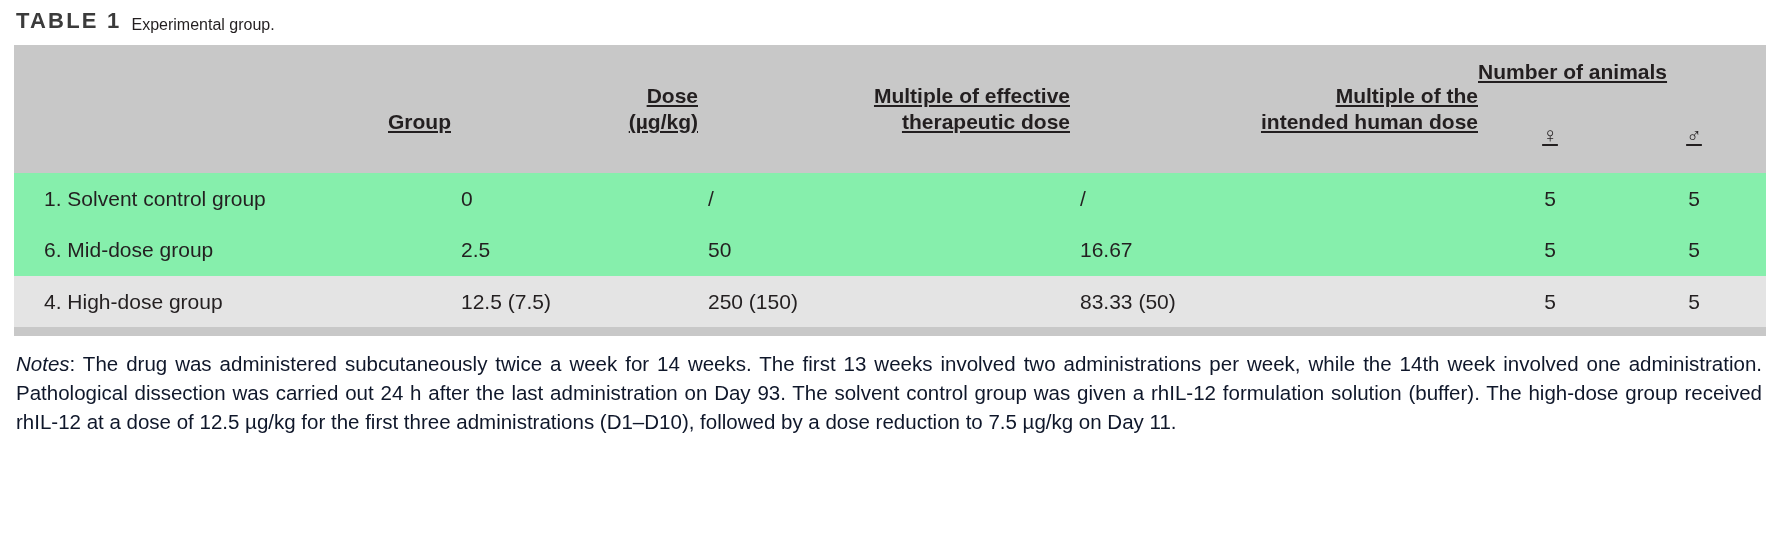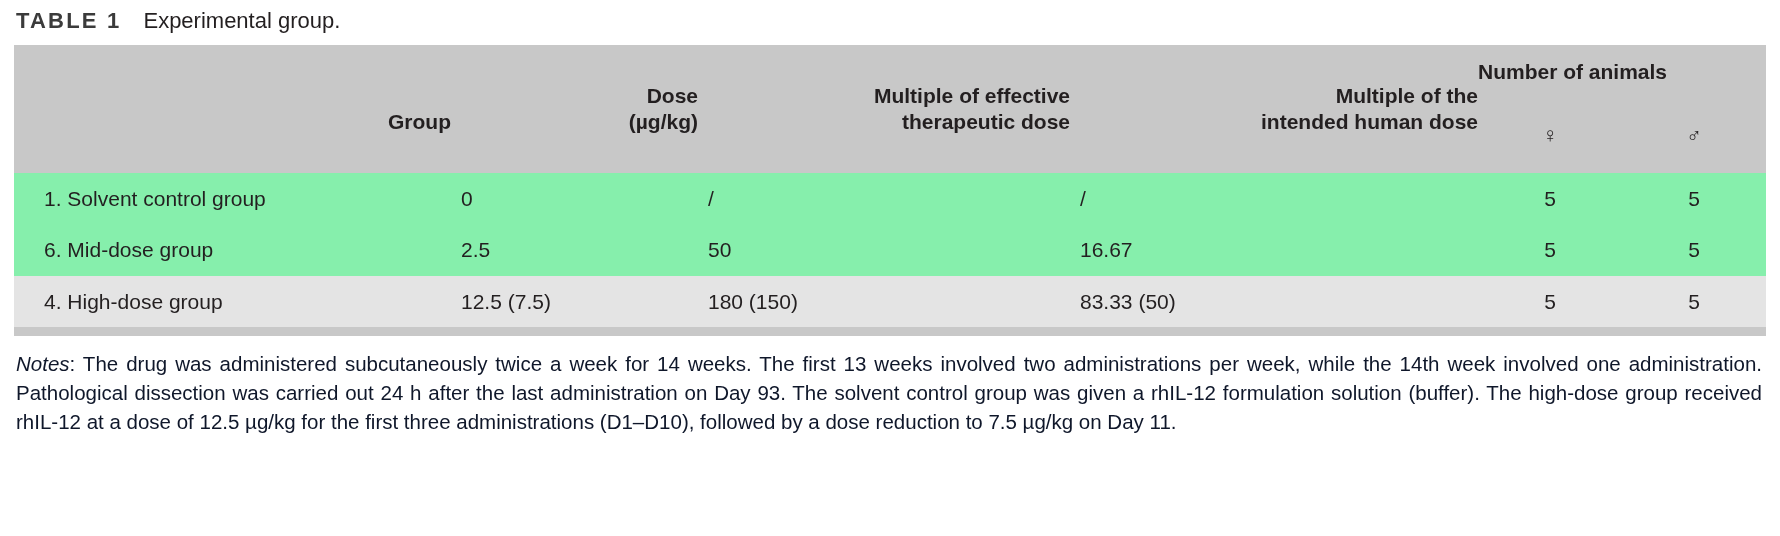--- a/index.html
+++ b/index.html
@@ -19,32 +19,32 @@
     height: 536px;
     box-sizing: border-box;
     padding: 8px 14px 0 14px;
     position: relative;
   }
 
   
   .caption {
     display: flex;
     align-items: flex-end;
-    gap: 22px;
+    gap: 10px;
     padding-left: 2px;
     margin-bottom: 11px;
   }
   .caption-label {
     font-size: 22px;
     font-weight: bold;
     letter-spacing: 2.2px;
     color: #3b3b3b;
   }
   .caption-text {
-    font-size: 22px;
+    font-size: 16px;
     color: #231f20;
   }
 
   
   table.tbl {
     width: 1752px;
     border-collapse: collapse;
     table-layout: fixed;
     font-size: 21px;
   }
@@ -54,20 +54,21 @@
   table.tbl col.c-mult2   { width: 408px; }
   table.tbl col.c-female  { width: 144px; }
   table.tbl col.c-male    { width: 144px; }
 
   thead tr.head-row th {
     background: #c8c8c8;
     vertical-align: bottom;
     padding: 0;
     font-weight: bold;
     text-align: left;
+    text-decoration: underline;
   }
   .head-cell {
     padding: 0 10px 16px 10px;
     line-height: 1.28;
     text-align: right;
   }
   .head-cell.first { padding-left: 7px; }
   .head-stack { display: block; }
 
   
@@ -211,21 +212,21 @@
         <td class="group-cell">6. Mid-dose group</td>
         <td>2.5</td>
         <td>50</td>
         <td>16.67</td>
         <td class="num-cell">5</td>
         <td class="num-cell">5</td>
       </tr>
       <tr class="data-row shade">
         <td class="group-cell">4. High-dose group</td>
         <td>12.5 (7.5)</td>
-        <td>180 (150)</td>
+        <td>250 (150)</td>
         <td>83.33 (50)</td>
         <td class="num-cell">5</td>
         <td class="num-cell">5</td>
       </tr>
     </tbody>
 
     <tfoot>
       <tr>
         <td class="foot-rule" colspan="6"></td>
       </tr>

